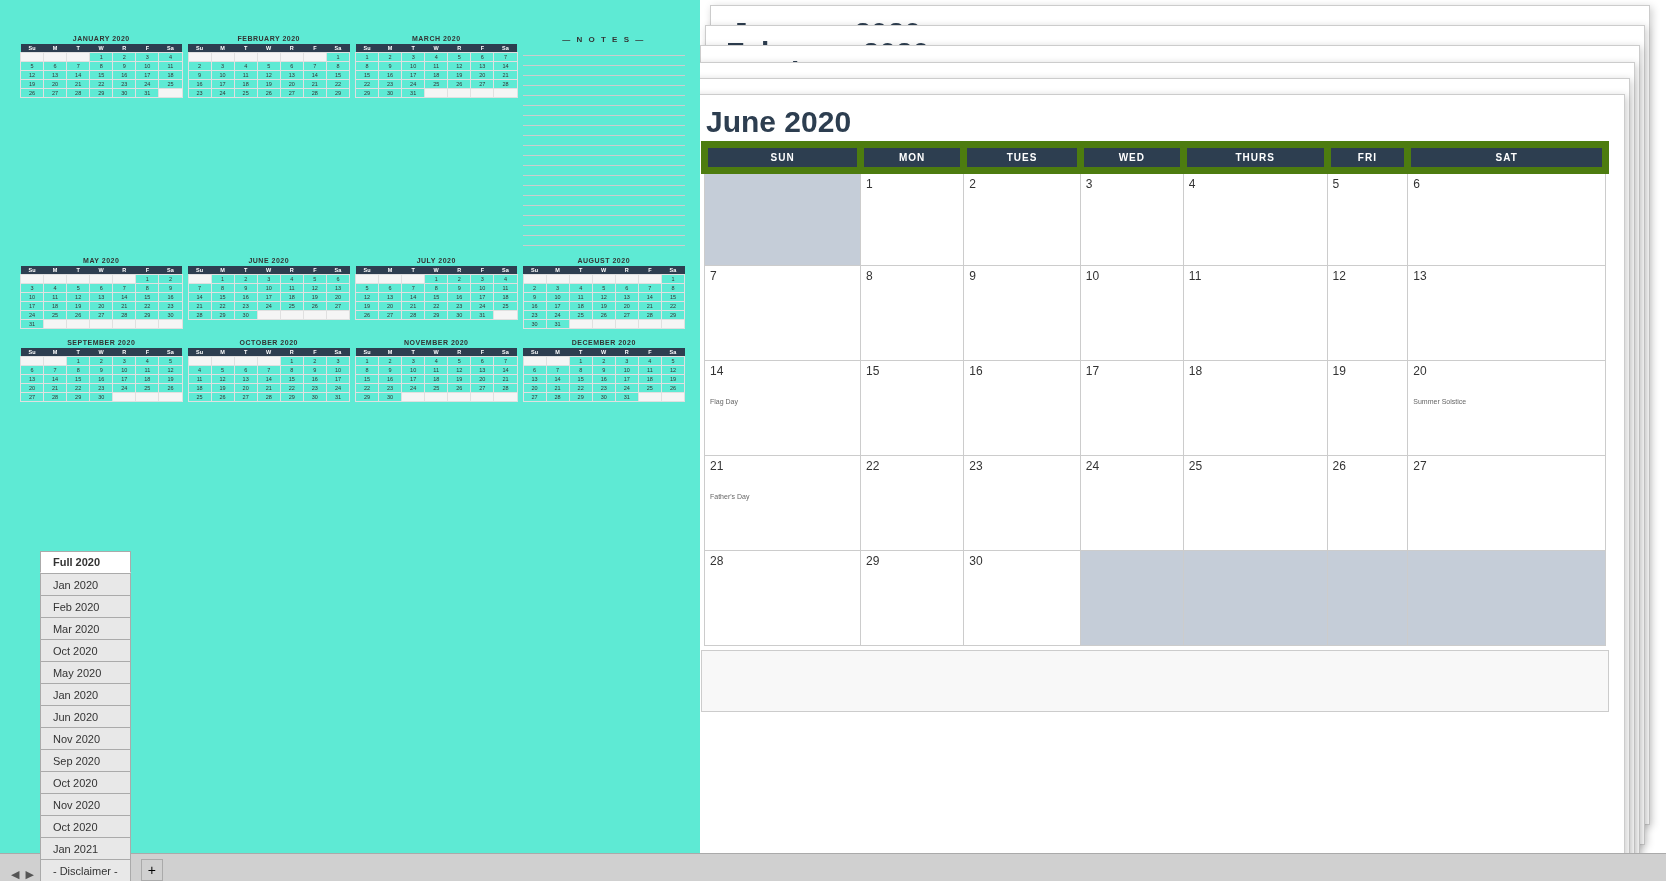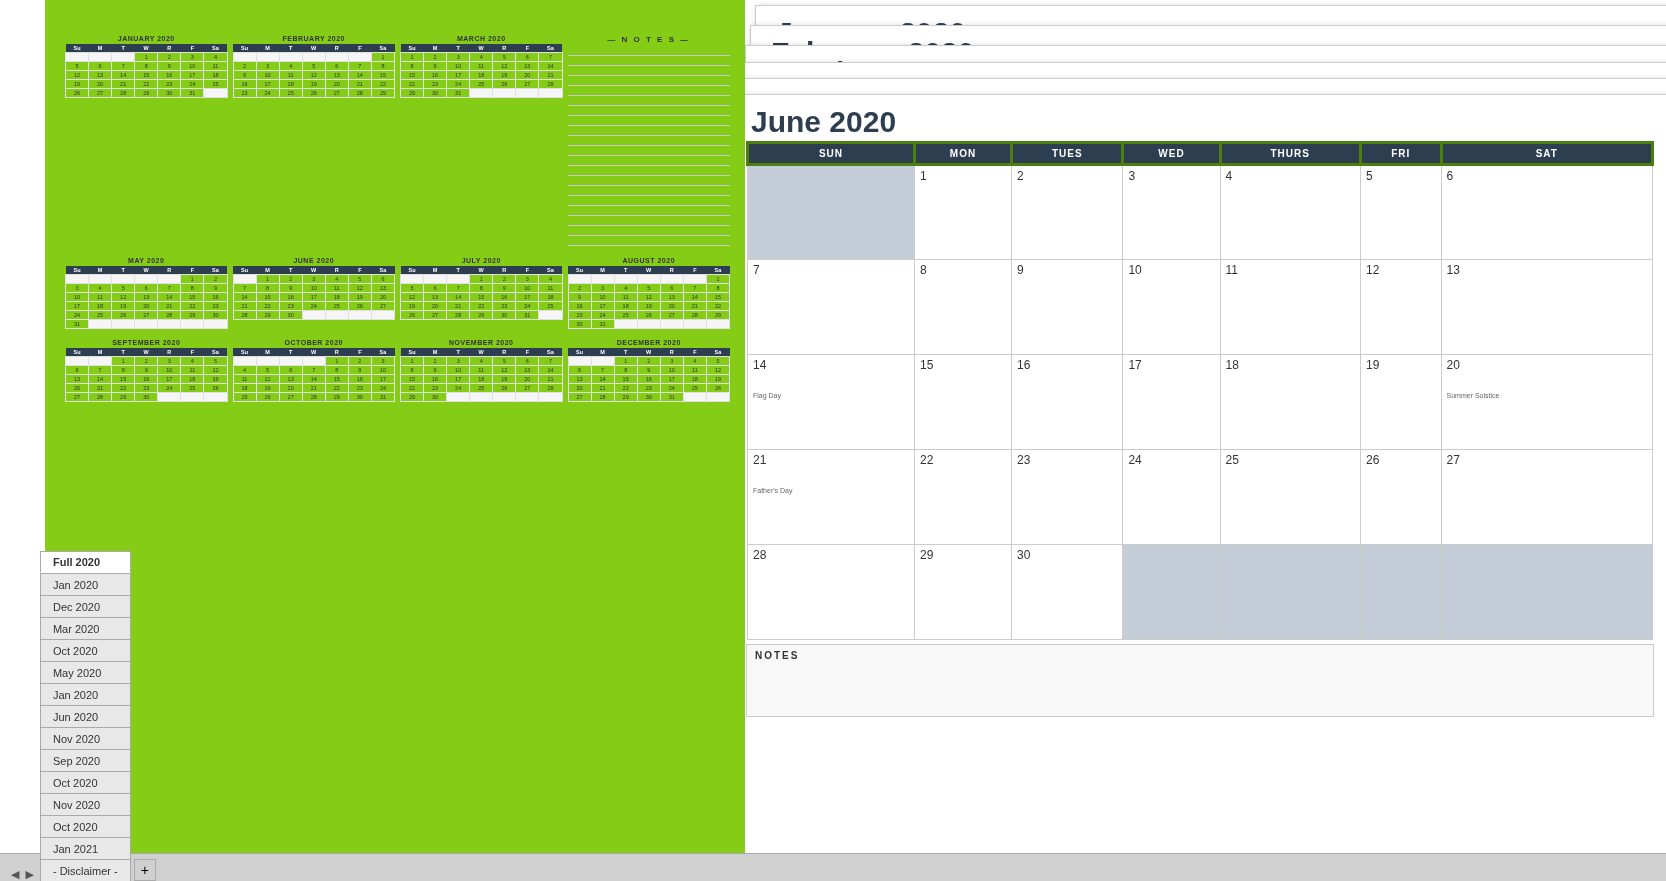--- a/index.html
+++ b/index.html
@@ -8,21 +8,21 @@
     
     #app { width: 1666px; height: 881px; background: #e8e8e8; display: flex; flex-direction: column; }
 
     
     #spreadsheet-area { flex: 1; background: #ffffff; display: flex; flex-direction: column; overflow: hidden; }
 
     
     #main-content { flex: 1; display: flex; overflow: hidden; }
 
     
-    #left-panel { width: 700px; background: #84cc16; padding: 20px 15px 10px 20px; overflow: hidden; margin-left: 45px; }
+    #left-panel { width: 700px; background: #5eead4; padding: 20px 15px 10px 20px; overflow: hidden; }
 
     #annual-title { font-size: 22px; font-weight: bold; color: #222; letter-spacing: 1px; margin-bottom: 15px; }
 
     
     #mini-calendars { display: grid; grid-template-columns: repeat(4, 1fr); gap: 10px 5px; }
 
     .mini-cal { font-size: 6px; }
     .mini-cal-title { text-align: center; font-size: 7px; font-weight: bold; color: #333; margin-bottom: 2px; letter-spacing: 0.5px; }
     .mini-cal-grid { width: 100%; border-collapse: collapse; }
     .mini-cal-grid th { background: #2d3e50; color: #fff; font-size: 5.5px; text-align: center; padding: 1px 0; width: 14.28%; }
@@ -42,28 +42,28 @@
     .page-jan  { top: 5px; left: 10px; width: 940px; height: 820px; transform: rotate(0deg); z-index: 1; }
     .page-feb  { top: 25px; left: 5px; width: 940px; height: 820px; z-index: 2; }
     .page-mar  { top: 45px; left: 0px; width: 940px; height: 820px; z-index: 3; }
     .page-apr  { top: 62px; left: -5px; width: 940px; height: 820px; z-index: 4; }
     .page-may  { top: 78px; left: -10px; width: 940px; height: 820px; z-index: 5; }
     .page-jun  { top: 94px; left: -15px; width: 940px; height: 820px; z-index: 6; }
 
     .page-header-big { font-size: 30px; font-weight: bold; color: #2d3e50; padding: 10px 20px 2px; }
 
     .monthly-grid { width: 100%; border-collapse: collapse; }
-    .monthly-grid th { background: #2d3e50; color: #fff; font-size: 10px; text-align: center; padding: 4px 0; letter-spacing: 1px; border: 3px solid #4d7c0f; }
+    .monthly-grid th { background: #2d3e50; color: #fff; font-size: 10px; text-align: center; padding: 4px 0; letter-spacing: 1px; border: 7px solid #4d7c0f; }
     .monthly-grid td { border: 0.5px solid #ccc; padding: 3px 5px; vertical-align: top; font-size: 11px; color: #333; }
     .day-number { font-size: 12px; color: #333; }
     .day-event { font-size: 7px; color: #666; margin-top: 20px; }
 
     
     #tab-bar { height: 28px; background: #d0d0d0; display: flex; align-items: flex-end; border-top: 1px solid #aaa; padding-left: 5px; }
-    .sheet-tab { height: 22px; padding: 0 12px; font-size: 11px; display: flex; align-items: center; background: #e8e8e8; border: 1px solid #aaa; border-bottom: none; cursor: pointer; margin-right: 3px; color: #333; white-space: nowrap; }
+    .sheet-tab { height: 22px; padding: 0 12px; font-size: 11px; display: flex; align-items: center; background: #e8e8e8; border: 1px solid #aaa; border-bottom: none; cursor: pointer; margin-right: 10px; color: #333; white-space: nowrap; }
     .sheet-tab.active { background: #ffffff; font-weight: bold; border-bottom: 1px solid #fff; }
     .tab-add { width: 22px; height: 22px; display: flex; align-items: center; justify-content: center; background: #d0d0d0; border: 1px solid #aaa; font-size: 14px; cursor: pointer; }
 
     
     #tab-nav { display: flex; align-items: center; padding-left: 3px; padding-right: 3px; }
     .tab-nav-btn { font-size: 11px; color: #555; cursor: pointer; padding: 0 3px; }
   </style>
 </head>
 <body>
 
@@ -1093,38 +1093,37 @@
                       <div class="day-number">30</div>
                     </td>
                     <td style="background: rgb(197, 205, 216);"></td>
                     <td style="background: rgb(197, 205, 216);"></td>
                     <td style="background: rgb(197, 205, 216);"></td>
                     <td style="background: rgb(197, 205, 216);"></td>
                   </tr>
                 </tbody>
             </table>
             <div style="background:#f8f8f8; border:0.5px solid #ccc; padding:5px 8px; margin-top:4px;">
-              <div style="font-size:10px; font-weight:bold; letter-spacing:2px; color:#333;">NOTES</div>
               <div style="height:50px;"></div>
             </div>
           </div>
         </div>
 
       </div>
     </div>
 
     <div id="tab-bar">
       <div id="tab-nav">
         <span class="tab-nav-btn">◀</span>
         <span class="tab-nav-btn">▶</span>
       </div>
       <div id="tabs-container">
       <div class="sheet-tab active">Full 2020</div>
           <div class="sheet-tab">Jan 2020</div>
-          <div class="sheet-tab">Dec 2020</div>
+          <div class="sheet-tab">Feb 2020</div>
           <div class="sheet-tab">Mar 2020</div>
           <div class="sheet-tab">Oct 2020</div>
           <div class="sheet-tab">May 2020</div>
           <div class="sheet-tab">Jan 2020</div>
           <div class="sheet-tab">Jun 2020</div>
           <div class="sheet-tab">Nov 2020</div>
           <div class="sheet-tab">Sep 2020</div>
           <div class="sheet-tab">Oct 2020</div>
           <div class="sheet-tab">Nov 2020</div>
           <div class="sheet-tab">Oct 2020</div>

